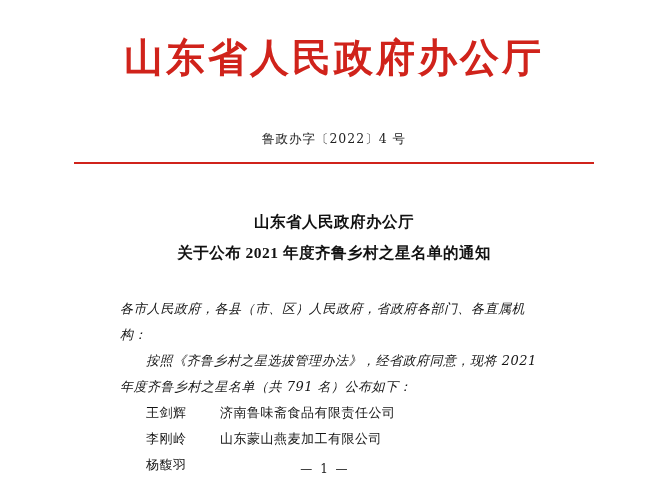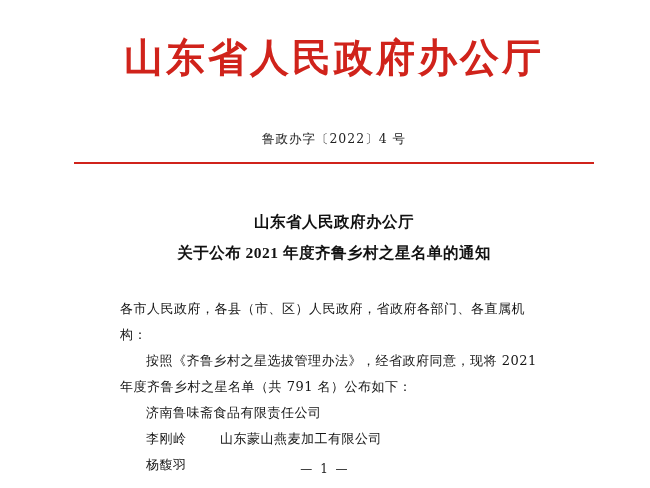--- a/index.html
+++ b/index.html
@@ -63,20 +63,21 @@
   .body-block {
     margin: 28px auto 0 auto;
     width: 428px;
     color: #151515;
     font-size: 13px;
     line-height: 2.0;
     letter-spacing: 0.5px;
   }
   .para {
     margin: 0;
+    font-style: italic;
   }
   .para.indent {
     text-indent: 26px;
   }
   .name-row {
     display: flex;
     margin: 0;
   }
   .name-row .indent-cell {
     width: 26px;
@@ -117,20 +118,21 @@
   </div>
 
   <div class="body-block">
 
     <p class="para">各市人民政府，各县（市、区）人民政府，省政府各部门、各直属机构：</p>
 
     <p class="para indent">按照《齐鲁乡村之星选拔管理办法》，经省政府同意，现将 2021 年度齐鲁乡村之星名单（共 791 名）公布如下：</p>
 
     <div class="name-row">
       <span class="indent-cell"></span>
+      <span class="person">王剑辉</span>
       <span class="org">济南鲁味斋食品有限责任公司</span>
     </div>
 
     <div class="name-row">
       <span class="indent-cell"></span>
       <span class="person">李刚岭</span>
       <span class="org">山东蒙山燕麦加工有限公司</span>
     </div>
 
     <div class="name-row">

